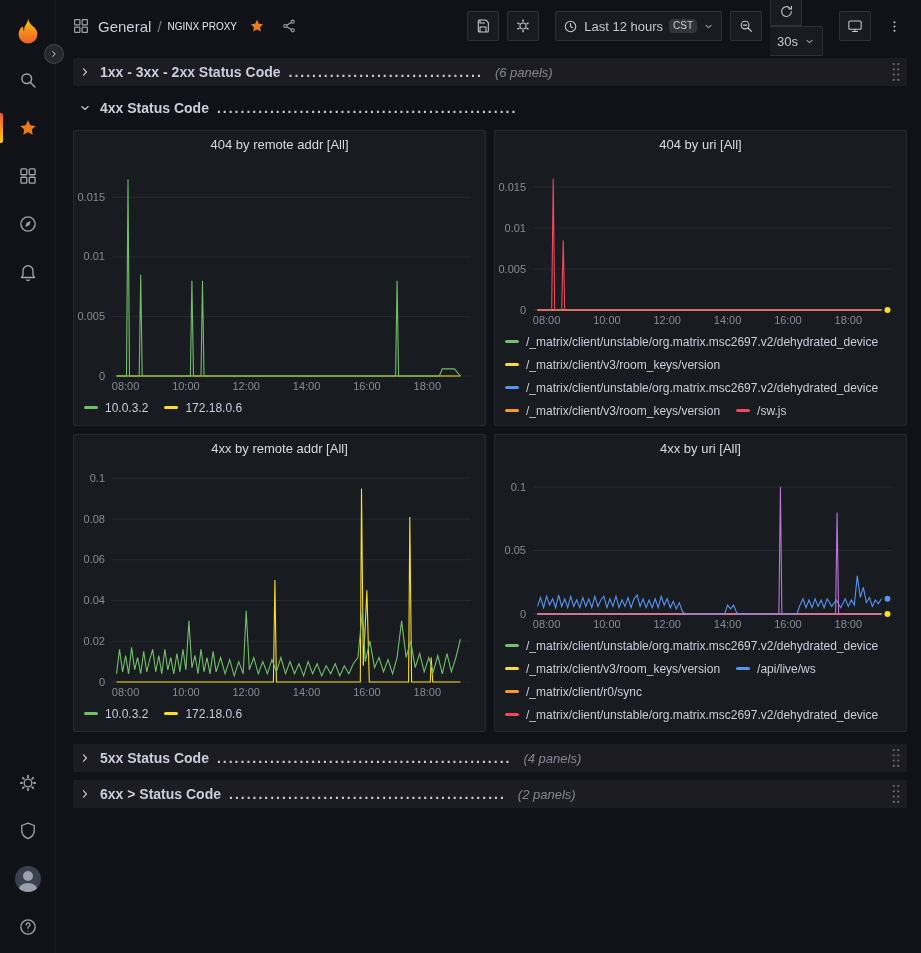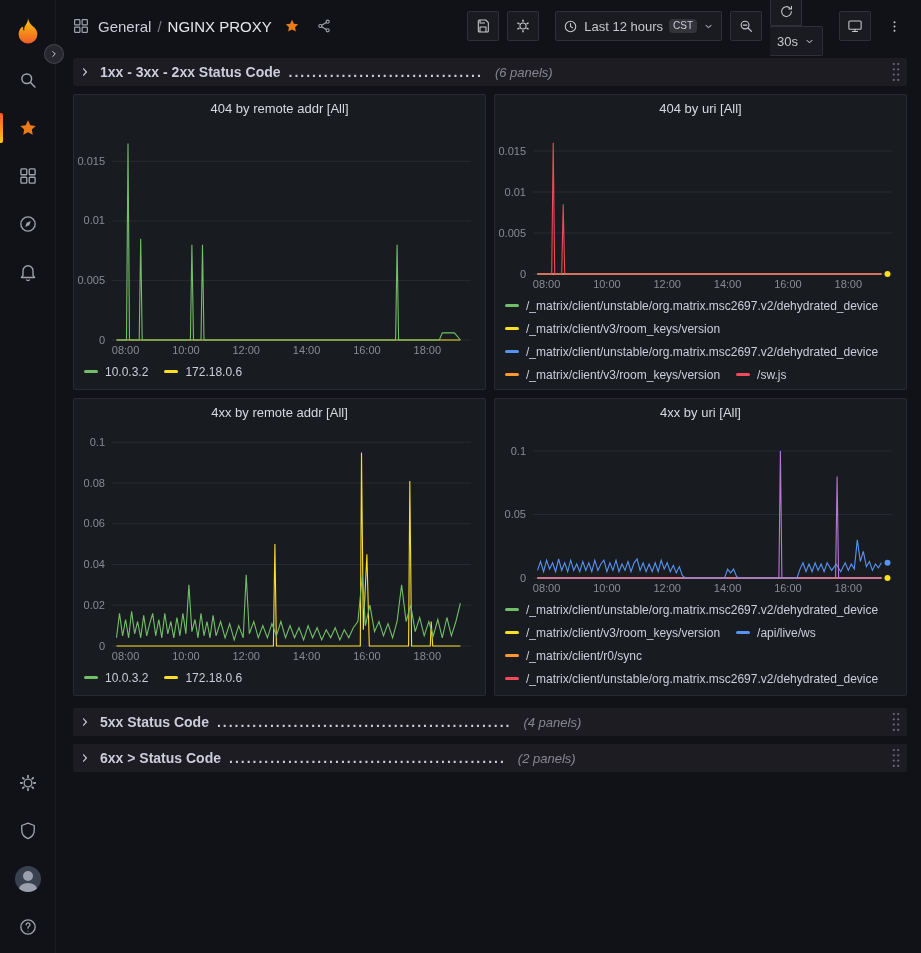--- a/index.html
+++ b/index.html
@@ -17,21 +17,21 @@
   .avatar{position:relative;width:26px;height:26px;border-radius:50%;background:#394150;overflow:hidden;}
   .avatar::before{content:"";position:absolute;top:5px;left:8px;width:10px;height:10px;border-radius:50%;background:#9aa1ad;}
   .avatar::after{content:"";position:absolute;top:17px;left:4px;width:18px;height:12px;border-radius:50%;background:#9aa1ad;}
 
   
   .main{flex:1;display:flex;flex-direction:column;min-width:0;}
   .navbar{height:52px;flex:none;display:flex;align-items:center;padding:0 12px 0 16px;gap:8px;}
   .crumb{display:flex;align-items:center;gap:6px;}
   .crumb-sec{font-size:15px;color:#ccccdc;cursor:pointer;}
   .crumb-sep{font-size:15px;color:rgba(204,204,220,0.55);}
-  .crumb-title{font-size:15px;color:#e6e7eb;cursor:pointer;}
+  .crumb-title{font-size:10px;color:#e6e7eb;cursor:pointer;}
   .fav-star{color:#eb7b18;margin-left:4px;display:flex;cursor:pointer;}
   .share-ic{color:#9fa4ad;margin-left:8px;display:flex;cursor:pointer;}
   .nav-right{margin-left:auto;display:flex;align-items:center;gap:8px;}
   .btn{height:30px;min-width:30px;padding:12px 7px;display:inline-flex;align-items:center;justify-content:center;gap:6px;background:rgba(204,204,220,0.05);border:1px solid rgba(204,204,220,0.12);border-radius:2px;color:#c7c8ce;font-size:13px;cursor:pointer;white-space:nowrap;}
   .btn.icon-only{width:32px;padding:0;}
   .tz-badge{font-size:10px;line-height:14px;padding:0 4px;background:rgba(204,204,220,0.14);border-radius:4px;color:#ccccdc;}
   .btn-group{display:inline-flex;flex-direction:column;}
   .btn-group .btn:first-child{border-radius:2px 0 0 2px;}
   .btn-group .btn:last-child{border-left:none;border-radius:0 2px 2px 0;}
   .kebab-btn{background:none;border:none;width:22px;}
@@ -280,20 +280,30 @@
               <circle cx="2.8" cy="8.3" r="1.1"></circle>
               <circle cx="7.2" cy="8.3" r="1.1"></circle>
               <circle cx="2.8" cy="13.6" r="1.1"></circle>
               <circle cx="7.2" cy="13.6" r="1.1"></circle>
               <circle cx="2.8" cy="18.9" r="1.1"></circle>
               <circle cx="7.2" cy="18.9" r="1.1"></circle>
             </svg>
           </span>
       </div>
 
+      <div class="row-head">
+        <span class="row-chevron">
+            <svg width="14" height="14" viewBox="0 0 24 24" fill="none" stroke="currentColor" stroke-width="2" stroke-linecap="round">
+              <path d="M6.5 9.5l5.5 5 5.5-5"></path>
+            </svg>
+          </span>
+        <span class="row-title">4xx Status Code</span>
+        <span class="row-dots">...................................................</span>
+        <span class="row-spacer"></span>
+      </div>
 
       <div class="panel-grid">
           <section class="panel">
     <header class="panel-head">
       <h2 class="panel-title">404 by remote addr [All]</h2>
     </header>
     <div class="chart">
       <svg class="chart-svg" viewBox="0 0 411 236">
                 <line x1="38" x2="397" y1="218.0" y2="218.0" stroke="rgba(204,204,220,0.09)" stroke-width="1"></line>
                 <text x="31" y="221.5" text-anchor="end">0</text>

